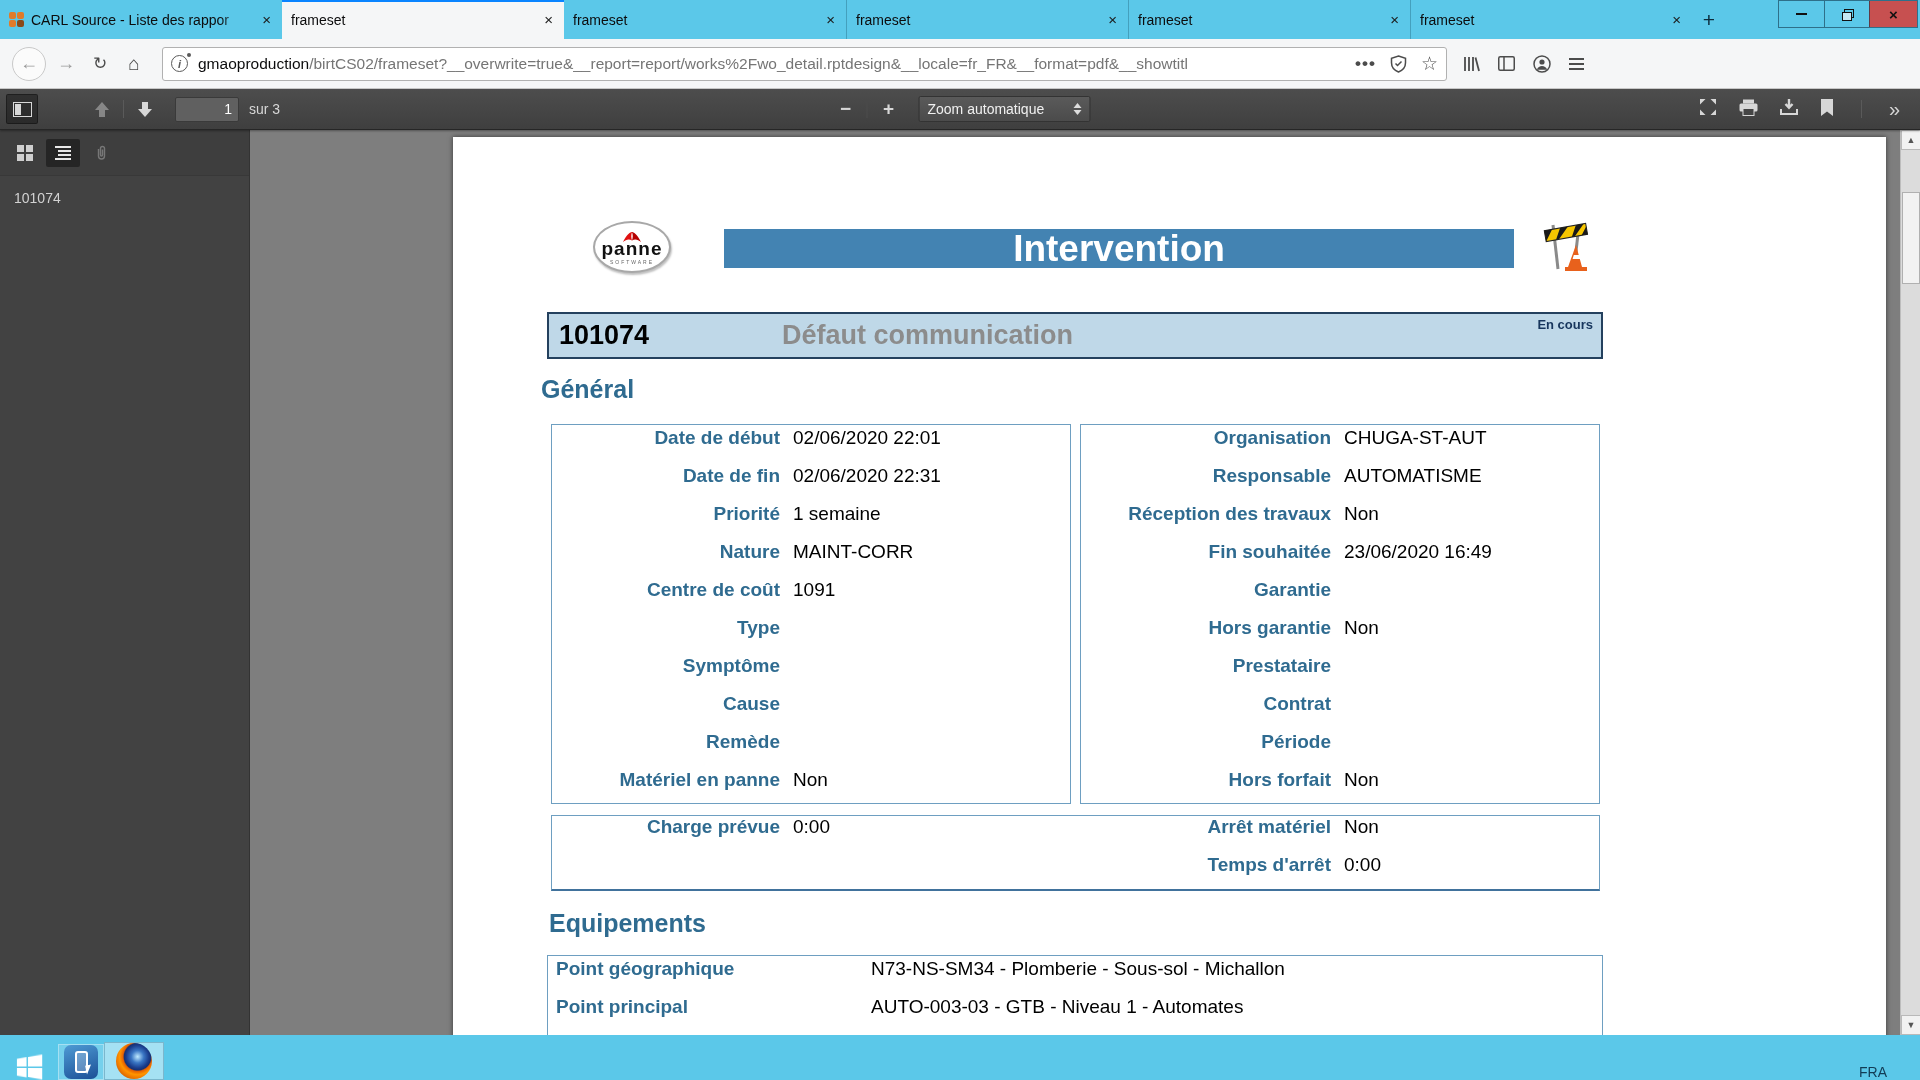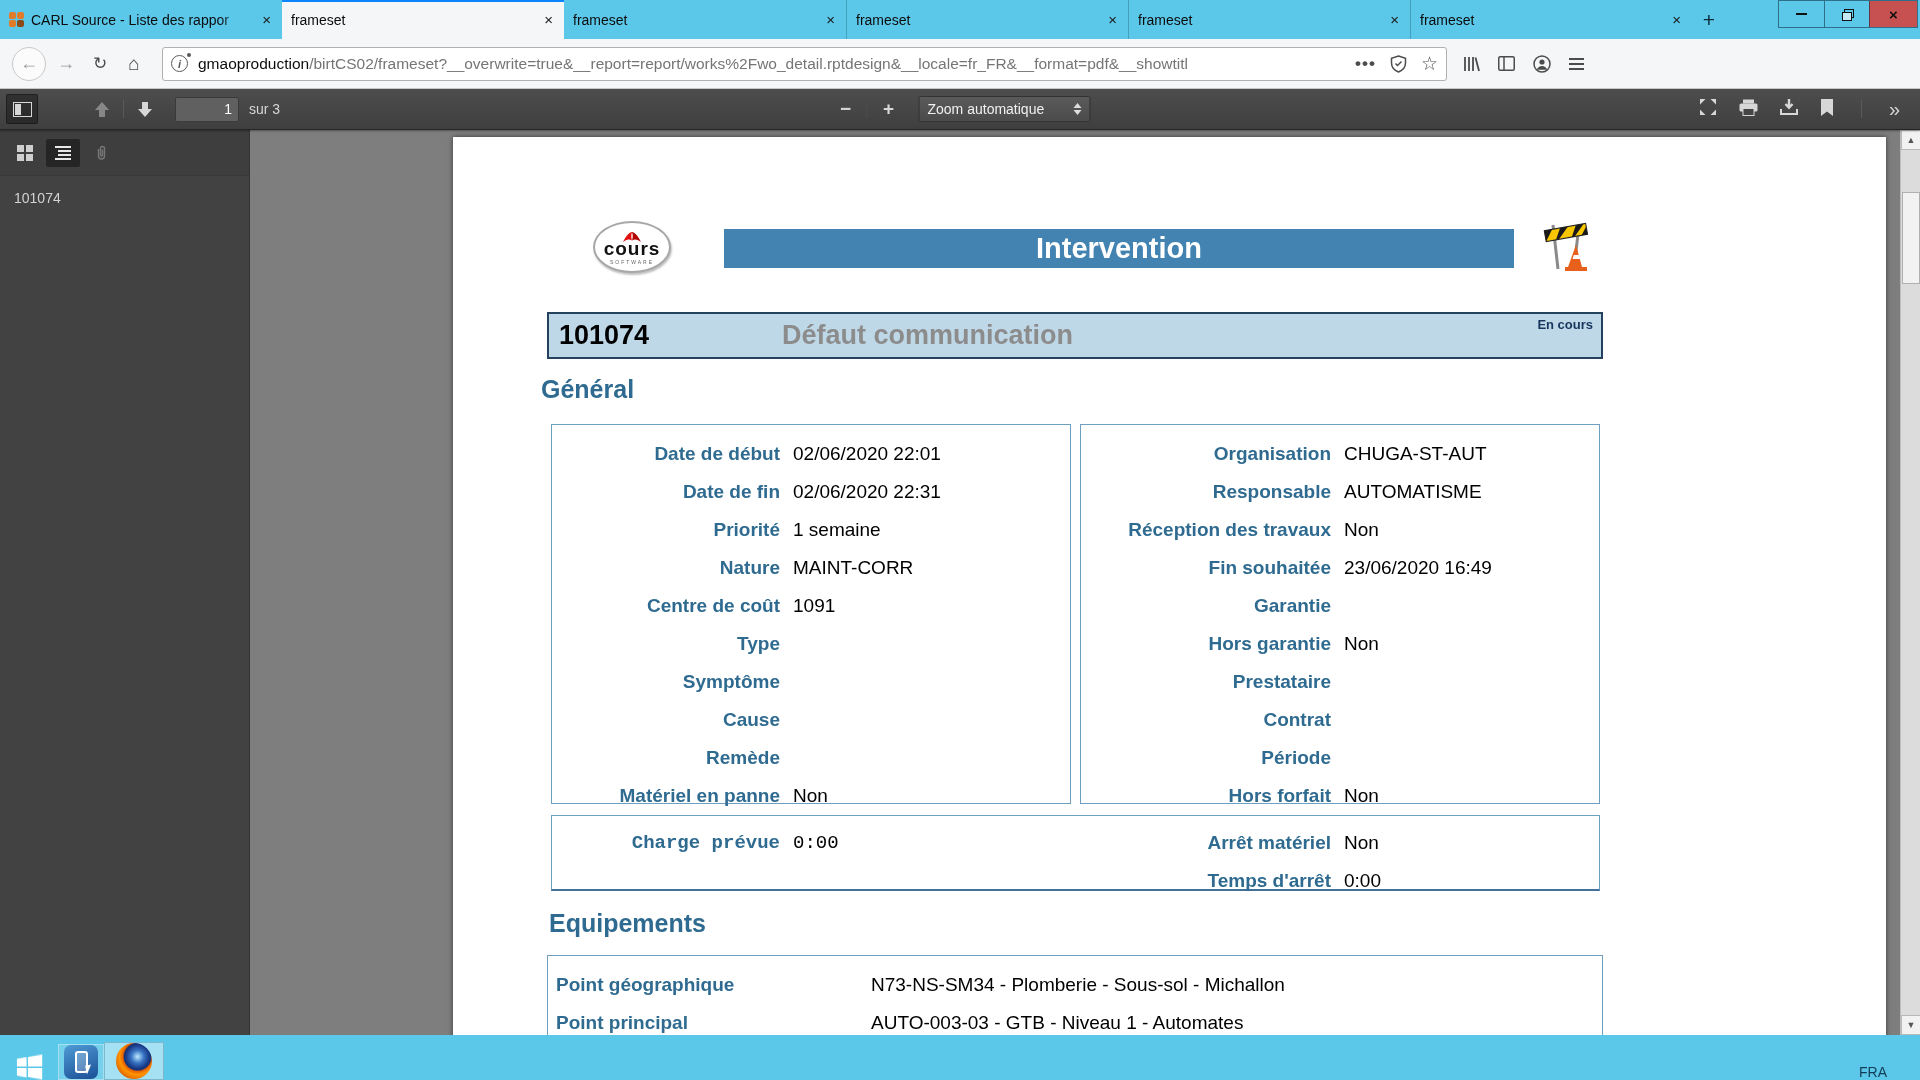--- a/index.html
+++ b/index.html
@@ -88,45 +88,45 @@
   .vs-arrow.down { bottom:0; }
   .vs-thumb { position:absolute; left:1px; top:62px; width:18px; height:92px; background:#f2f2f2; border:1px solid #b0b0b0; }
 
   
   .carl-logo { position:absolute; left:140px; top:84px; width:78px; height:52px; border:2px solid #a8a8a8; border-radius:50%; background:#fff; box-shadow:1px 2px 2px rgba(0,0,0,.25); display:flex; flex-direction:column; align-items:center; justify-content:center; }
   .carl-bird { margin-bottom:-4px; }
   .carl-word { font-size:19px; font-weight:bold; letter-spacing:1px; color:#111; line-height:1; }
   .carl-sub { font-size:5px; letter-spacing:2px; color:#666; margin-top:1px; }
 
   .banner { position:absolute; left:271px; top:92px; width:790px; height:39px; background:var(--accent-blue,#4383b2); display:flex; align-items:center; justify-content:center; }
-  .banner-title { color:#fff; font-size:29px; font-weight:bold; }
+  .banner-title { color:#fff; font-size:37px; font-weight:bold; }
 
   .work-icon { position:absolute; left:1090px; top:80px; }
 
   .status-bar { position:absolute; left:94px; top:175px; width:1056px; height:47px; background:var(--status-bg,#bfd8e8); border:2px solid #24415e; display:flex; align-items:center; }
   .wo-number { width:233px; padding-left:10px; font-size:27px; font-weight:bold; color:#000; }
   .wo-title { font-size:27px; font-weight:bold; color:#8c8c8c; }
   .wo-status { position:absolute; right:8px; top:3px; font-size:13px; font-weight:bold; color:var(--status-text,#17365d); }
 
   .sec-heading { position:absolute; font-size:25px; font-weight:bold; color:var(--label-blue,#2f6b90); }
   .h-general { left:88px; top:238px; }
   .h-equip { left:96px; top:772px; }
 
   .gbox { position:absolute; border:1px solid #6e9fc1; background:#fff; padding-top:2px; }
   .box-left  { left:98px;  top:287px; width:520px; height:380px; }
   .box-right { left:627px; top:287px; width:520px; height:380px; }
   .box-charge { left:98px; top:678px; width:1049px; height:76px; border-bottom:2px solid #41729c; padding-top:0; display:flex; }
   .box-equip { left:94px; top:818px; width:1056px; height:120px; }
 
-  .row { height:38px; display:flex; align-items:flex-end; font-size:19px; }
+  .row { height:38px; display:flex; align-items:flex-start; font-size:19px; }
   .lbl { font-weight:bold; color:var(--label-blue,#2f6b90); text-align:right; flex:none; }
   .val { margin-left:13px; color:#000; white-space:nowrap; }
   .box-left .lbl, .charge-left .lbl { width:228px; }
   .box-right .lbl, .charge-right .lbl { width:250px; }
-  .charge-left { width:529px;font-family:Liberation Mono, monospace; }
+  .charge-left { width:529px; }
   .charge-right { flex:1; }
   .box-equip .lbl { width:310px; text-align:left; padding-left:8px; }
 
   
   .taskbar { position:absolute; left:0; bottom:0; width:1920px; height:45px; background:var(--chrome-blue,#5bc8e9); display:flex; align-items:flex-end; }
   .tk-btn { display:flex; align-items:center; justify-content:center; }
   .tk-start { width:58px; }
   .tk-app { width:46px; background:rgba(255,255,255,.16); border:1px solid rgba(255,255,255,.35); }
   .tk-ff { width:60px; background:rgba(255,255,255,.45); border:1px solid rgba(0,60,90,.25); }
   .app-ico { position:relative; width:34px; height:34px; border-radius:7px; background:linear-gradient(160deg,#4e9bd4,#1b4f96); display:flex; align-items:center; justify-content:center; }
@@ -330,21 +330,21 @@
     </div>
 
     <div class="viewer">
       <div class="pdf-page">
 
         <div class="carl-logo">
           <svg class="carl-bird" width="22" height="13" viewBox="0 0 22 13">
               <path d="M2 12C6 4 9.5 2 11 2c-1 3-1 5.5 0 8.5-3-2-6-1-9 1.5z" fill="#e01010"></path>
               <path d="M20 12C16 4 12.5 2 11 2c1 3 1 5.5 0 8.5 3-2 6-1 9 1.5z" fill="#b50000"></path>
             </svg>
-          <div class="carl-word">cours</div>
+          <div class="carl-word">panne</div>
           <div class="carl-sub">SOFTWARE</div>
         </div>
 
         <div class="banner">
           <span class="banner-title">Intervention</span>
         </div>
 
         <div class="work-icon">
           <svg width="46" height="56" viewBox="0 0 46 56">
             <line x1="10" y1="8" x2="15" y2="52" stroke="#8a8a8a" stroke-width="3"></line>

